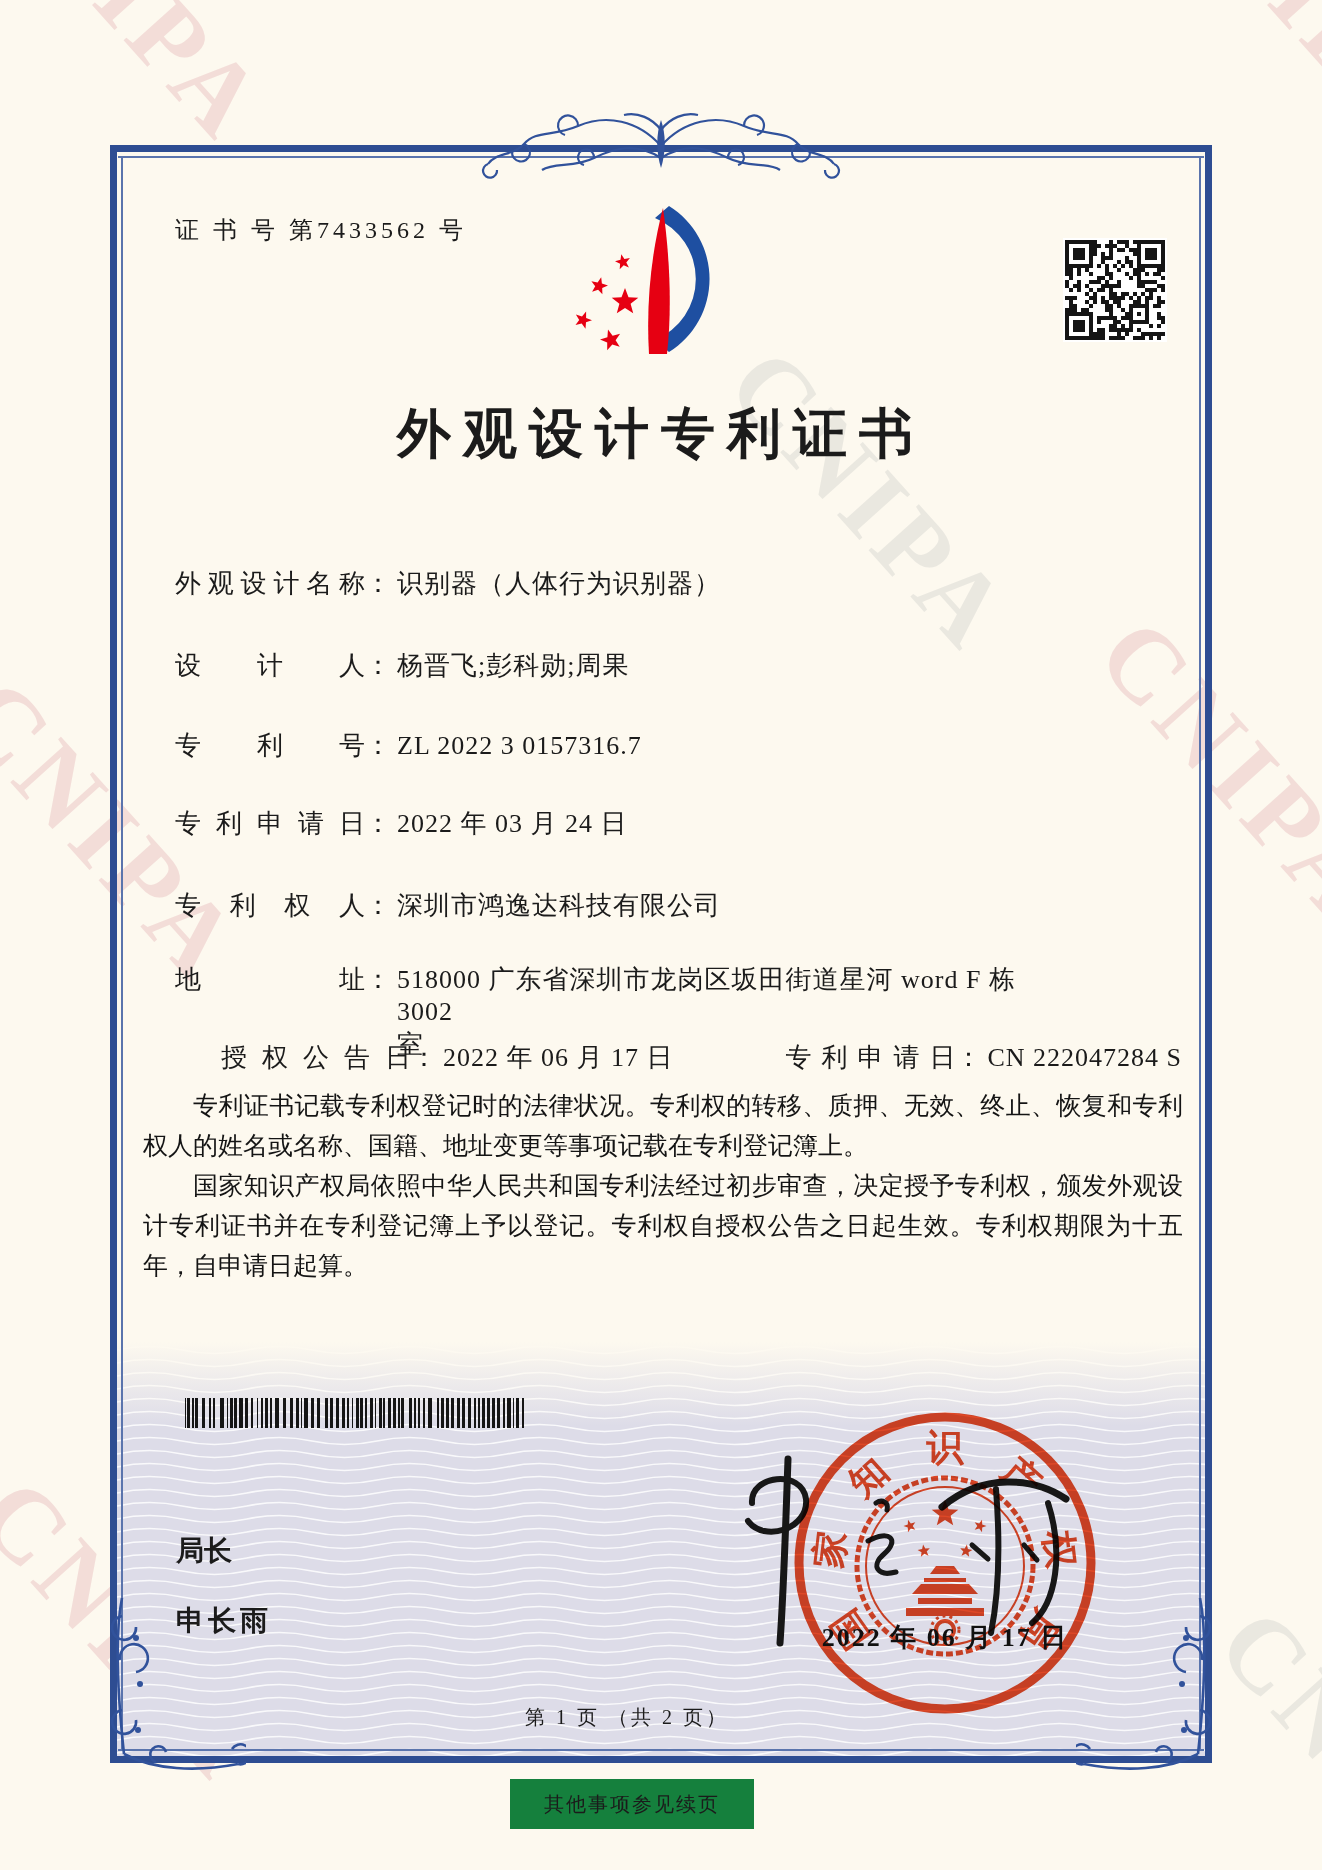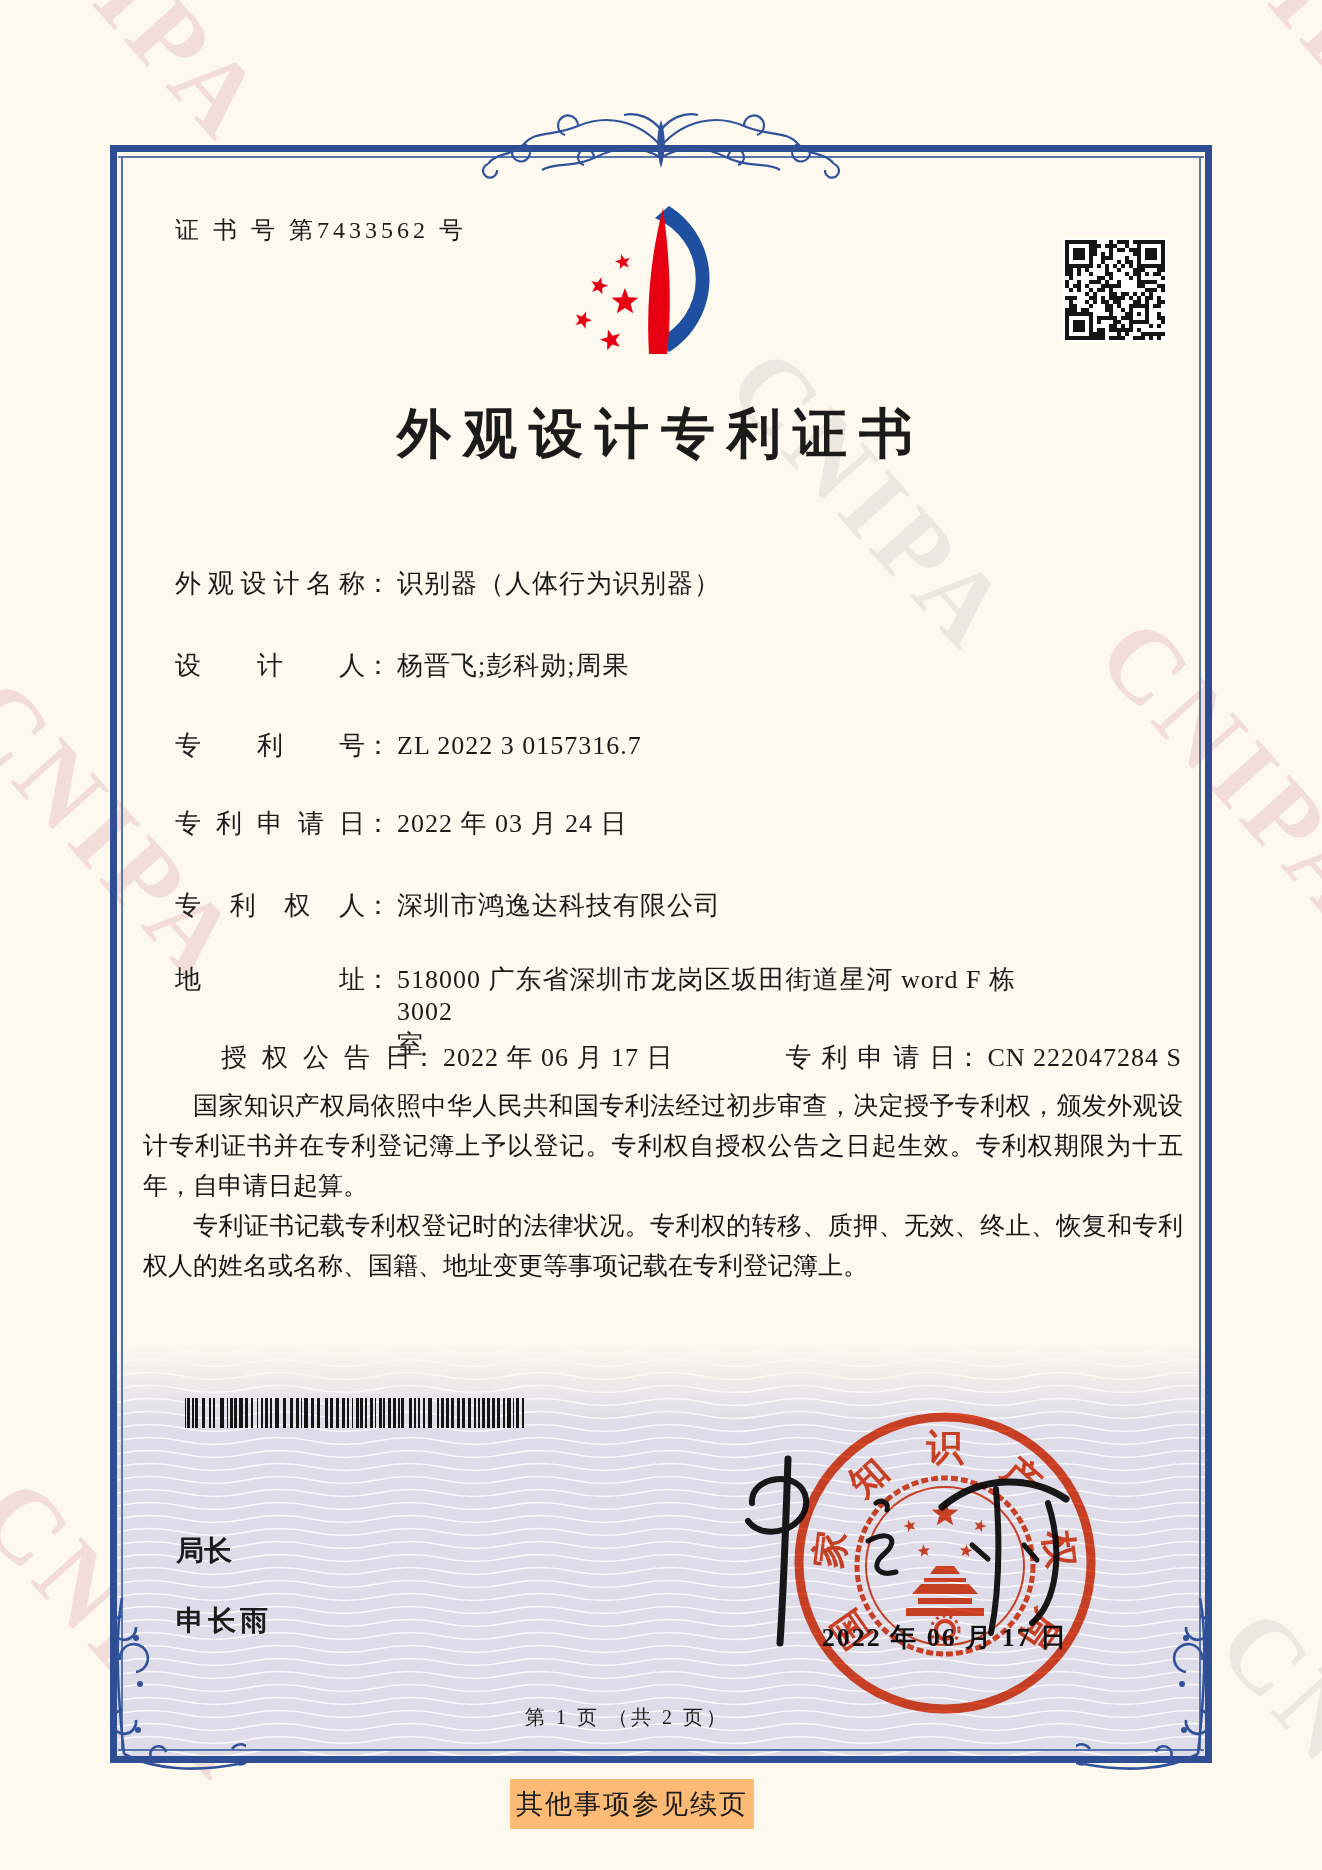--- a/index.html
+++ b/index.html
@@ -36,22 +36,22 @@
   .director-title{position:absolute;left:176px;top:1532px;font-family:Liberation Serif, serif;
                   font-weight:700;font-size:28px;z-index:4;}
   .director-name{position:absolute;left:176px;top:1602px;font-family:"Liberation Sans","DejaVu Sans",sans-serif;
                  font-weight:700;font-size:28px;letter-spacing:4px;z-index:4;}
   #signature{position:absolute;left:690px;top:1445px;z-index:5;}
   #seal{position:absolute;left:790px;top:1408px;z-index:5;opacity:.93;mix-blend-mode:multiply;}
   .seal-date{position:absolute;left:800px;top:1620px;width:290px;text-align:center;font-size:26px;
              font-weight:600;letter-spacing:2px;color:#101010;z-index:6;}
   .page-info{position:absolute;left:0;top:1704px;width:1254px;text-align:center;font-size:20px;
              letter-spacing:3px;z-index:4;}
-  .note-band{position:absolute;left:510px;top:1779px;width:244px;height:50px;background:#fdba74;
-             text-align:center;line-height:50px;font-size:27px;letter-spacing:2px;z-index:4;}
+  .note-band{position:absolute;left:510px;top:1779px;width:244px;height:50px;background:#15803d;
+             text-align:center;line-height:50px;font-size:20px;letter-spacing:2px;z-index:4;}
   .orn{z-index:4;}
 </style>
 </head>
 <body>
 
 <div id="page">
 
   <div class="wm pink" style="left:-55px;top:-70px;">CNIPA</div>
   <div class="wm pink" style="left:1120px;top:-70px;">CNIPA</div>
   <div class="wm grey" style="left:690px;top:440px;">CNIPA</div>
@@ -459,22 +459,22 @@
       <span class="colon">：</span>
     <span class="val">2022 年 06 月 17 日</span>
     <span style="display:inline-flex;align-items:baseline;margin-left:112px;">
       <span class="lbl narrow">专利申请日</span>
         <span class="colon">：</span>
       <span class="val">CN 222047284 S</span>
     </span>
   </div>
 
   <div class="paras">
+    <p class="para">专利证书记载专利权登记时的法律状况。专利权的转移、质押、无效、终止、恢复和专利权人的姓名或名称、国籍、地址变更等事项记载在专利登记簿上。</p>
     <p class="para">国家知识产权局依照中华人民共和国专利法经过初步审查，决定授予专利权，颁发外观设计专利证书并在专利登记簿上予以登记。专利权自授权公告之日起生效。专利权期限为十五年，自申请日起算。</p>
-    <p class="para">专利证书记载专利权登记时的法律状况。专利权的转移、质押、无效、终止、恢复和专利权人的姓名或名称、国籍、地址变更等事项记载在专利登记簿上。</p>
   </div>
 
   <div id="barcode">
       <div style="position:absolute;left:0px;top:0;width:1px;height:100%;background:#151515"></div>
       <div style="position:absolute;left:2px;top:0;width:3px;height:100%;background:#151515"></div>
       <div style="position:absolute;left:7px;top:0;width:2px;height:100%;background:#151515"></div>
       <div style="position:absolute;left:10px;top:0;width:3px;height:100%;background:#151515"></div>
       <div style="position:absolute;left:17px;top:0;width:3px;height:100%;background:#151515"></div>
       <div style="position:absolute;left:24px;top:0;width:2px;height:100%;background:#151515"></div>
       <div style="position:absolute;left:28px;top:0;width:2px;height:100%;background:#151515"></div>

